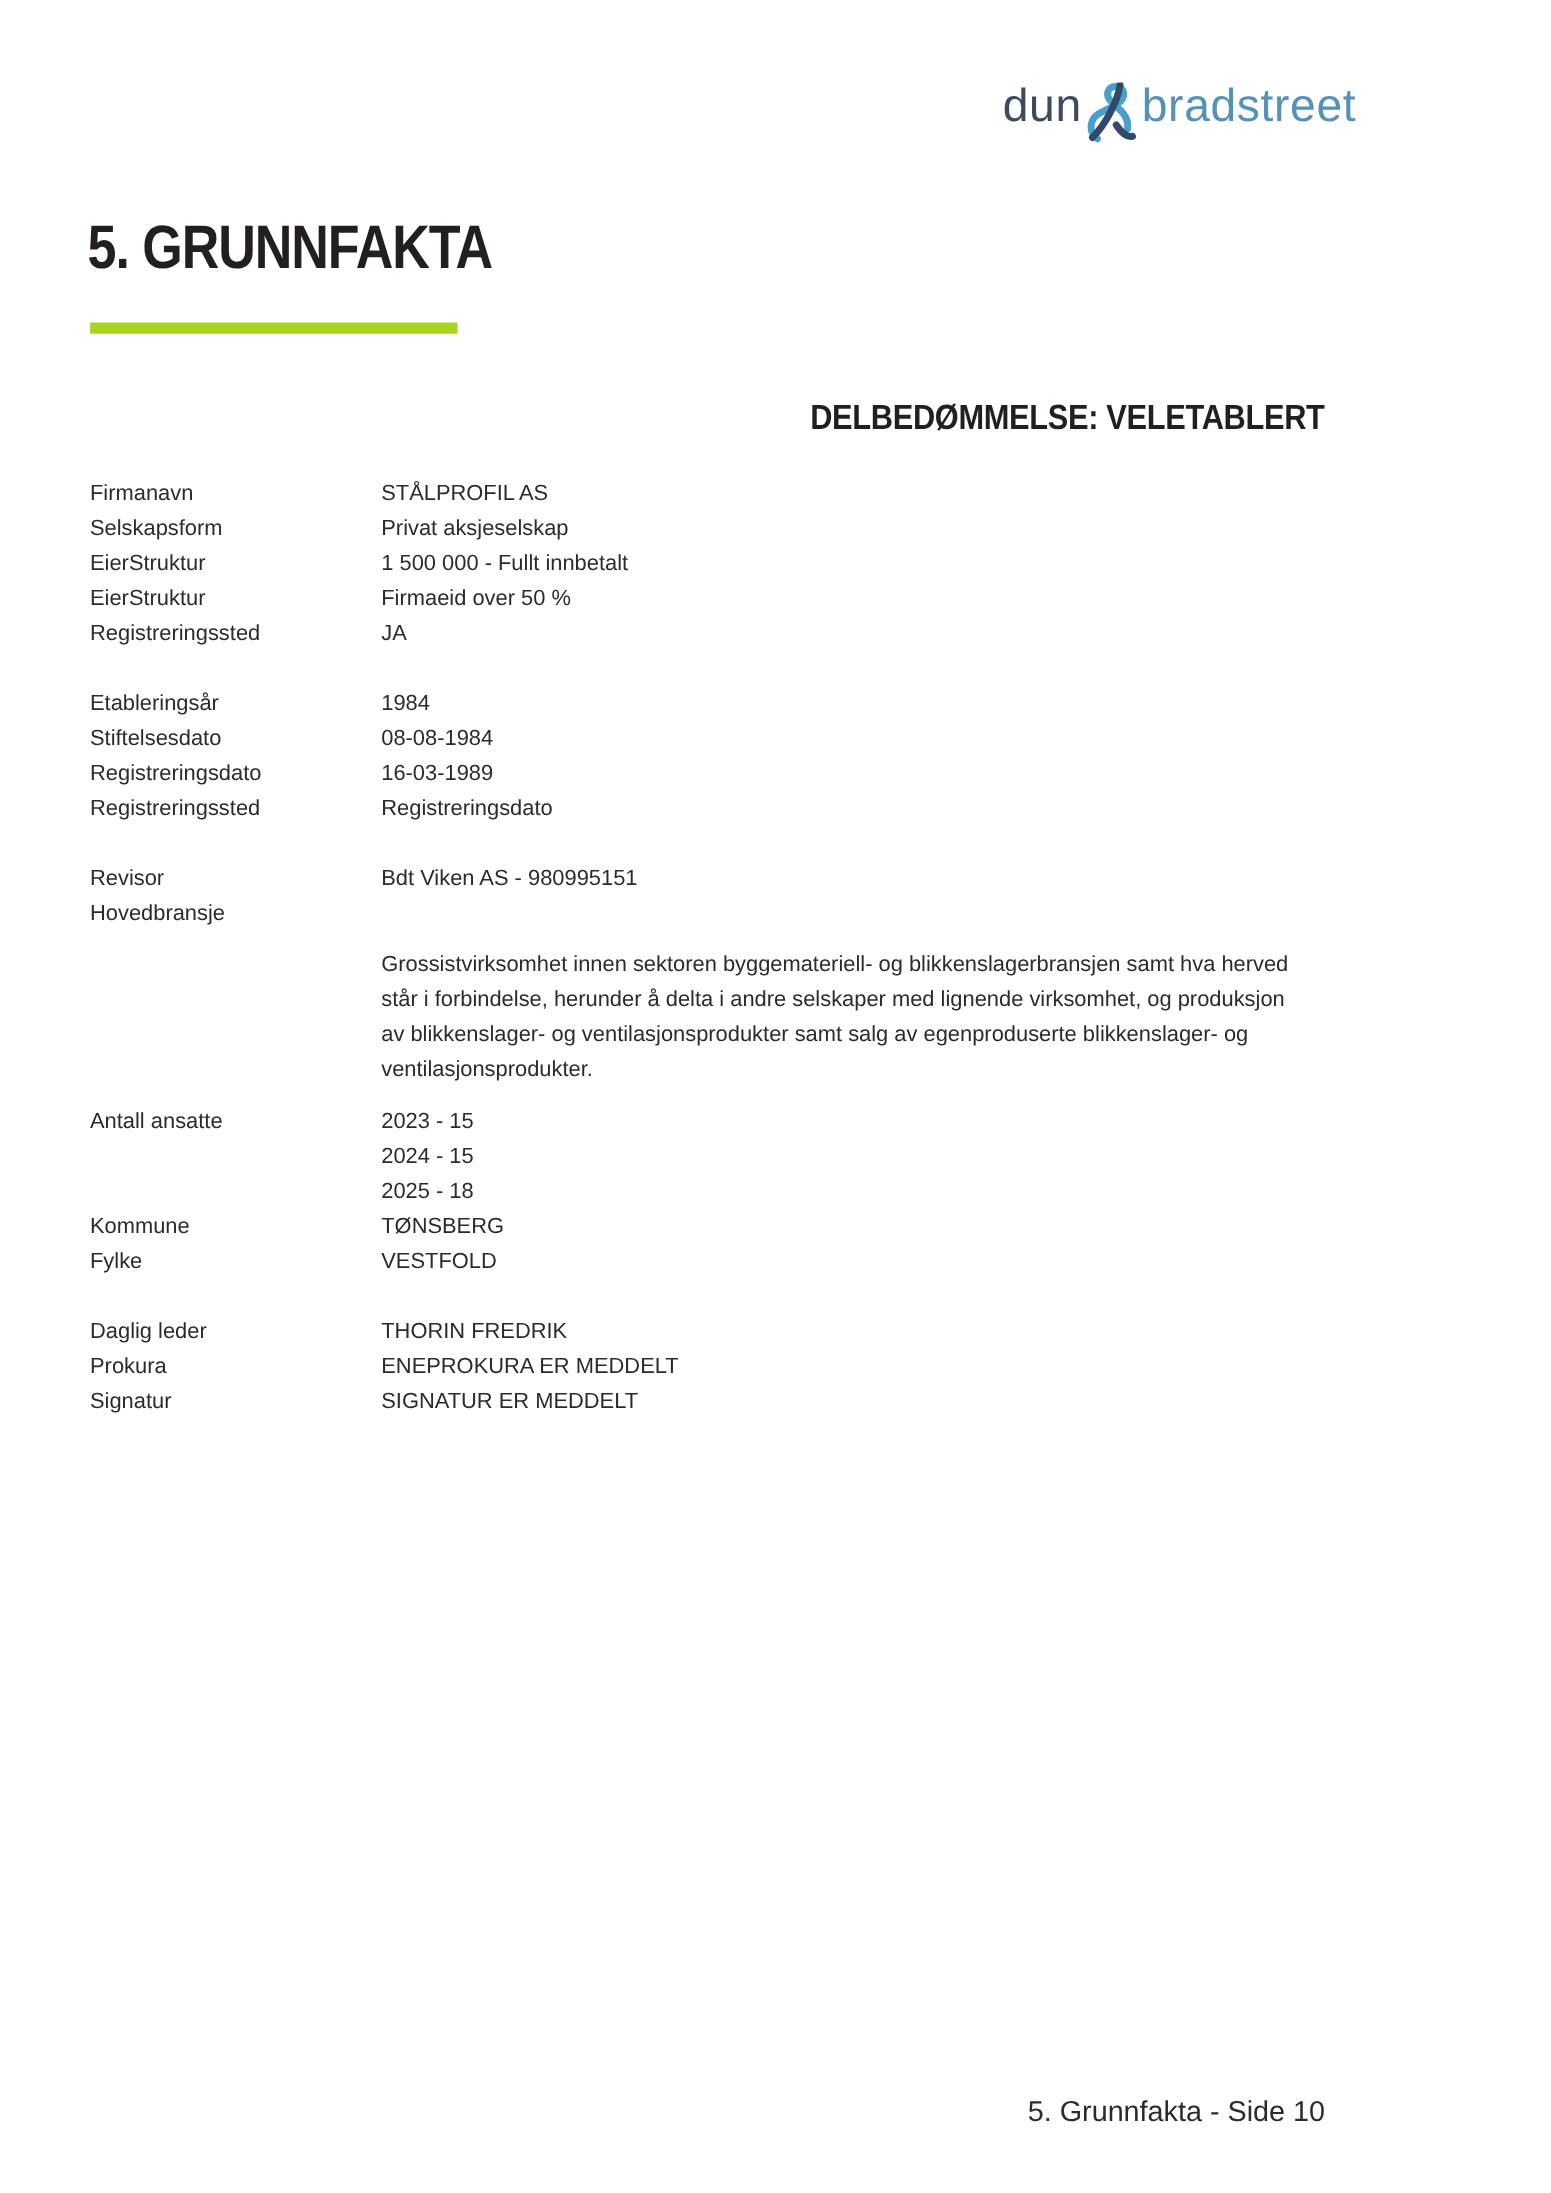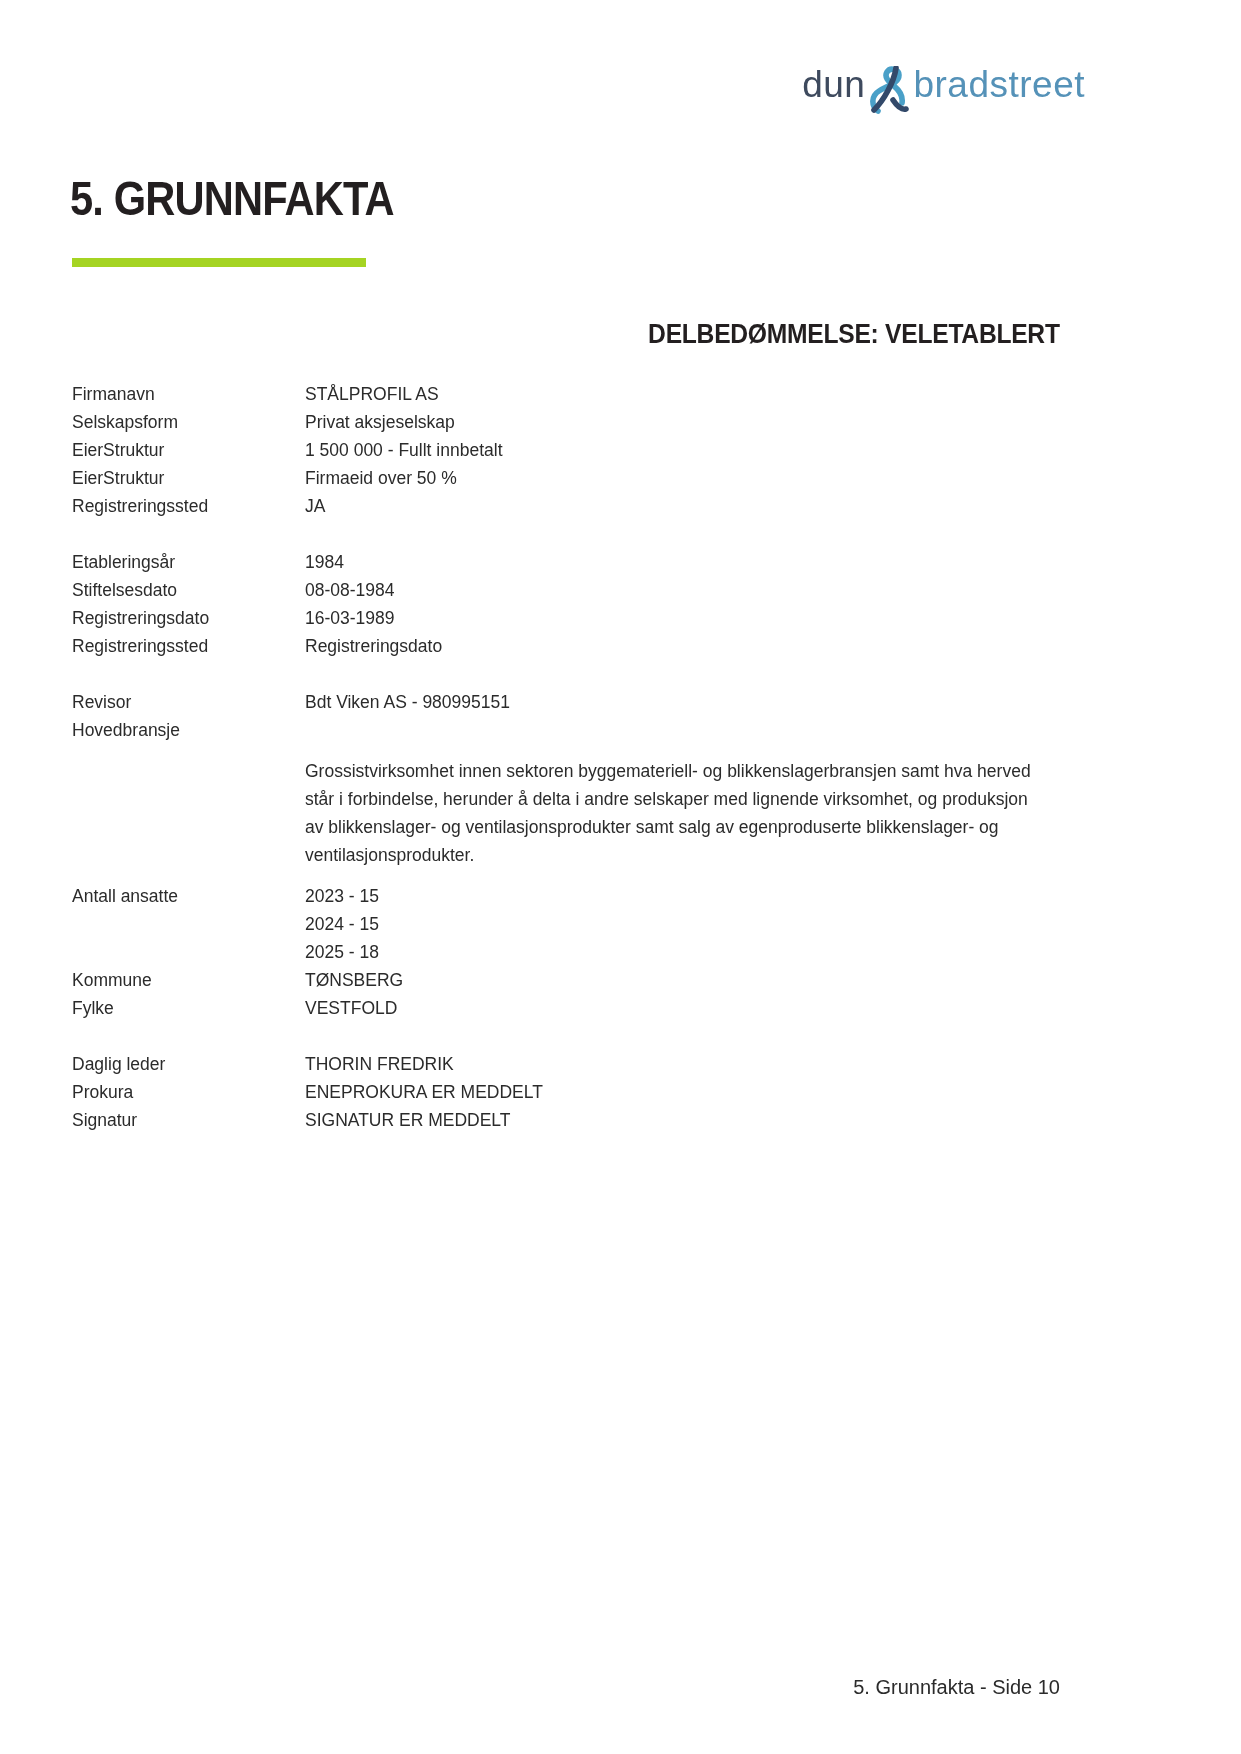--- a/index.html
+++ b/index.html
@@ -52,21 +52,21 @@
   .vline { line-height:28px; }
   .spacer { height:28px; }
   .desc {
     margin:13px 0 13px 233px; width:740px;
     line-height:28px;
   }
 
   
   .footer {
     position:absolute; right:181px; top:1676px;
-    font-size:20px; color:#2b2b2b; white-space:nowrap;
+    font-size:23px; color:#2b2b2b; white-space:nowrap;
   }
 </style>
 </head>
 <body>
 
 <div class="page">
 
   <div class="logo">
     <span class="word1">dun</span>
     <svg class="amp-svg" viewBox="0 0 40 50" aria-hidden="true">

